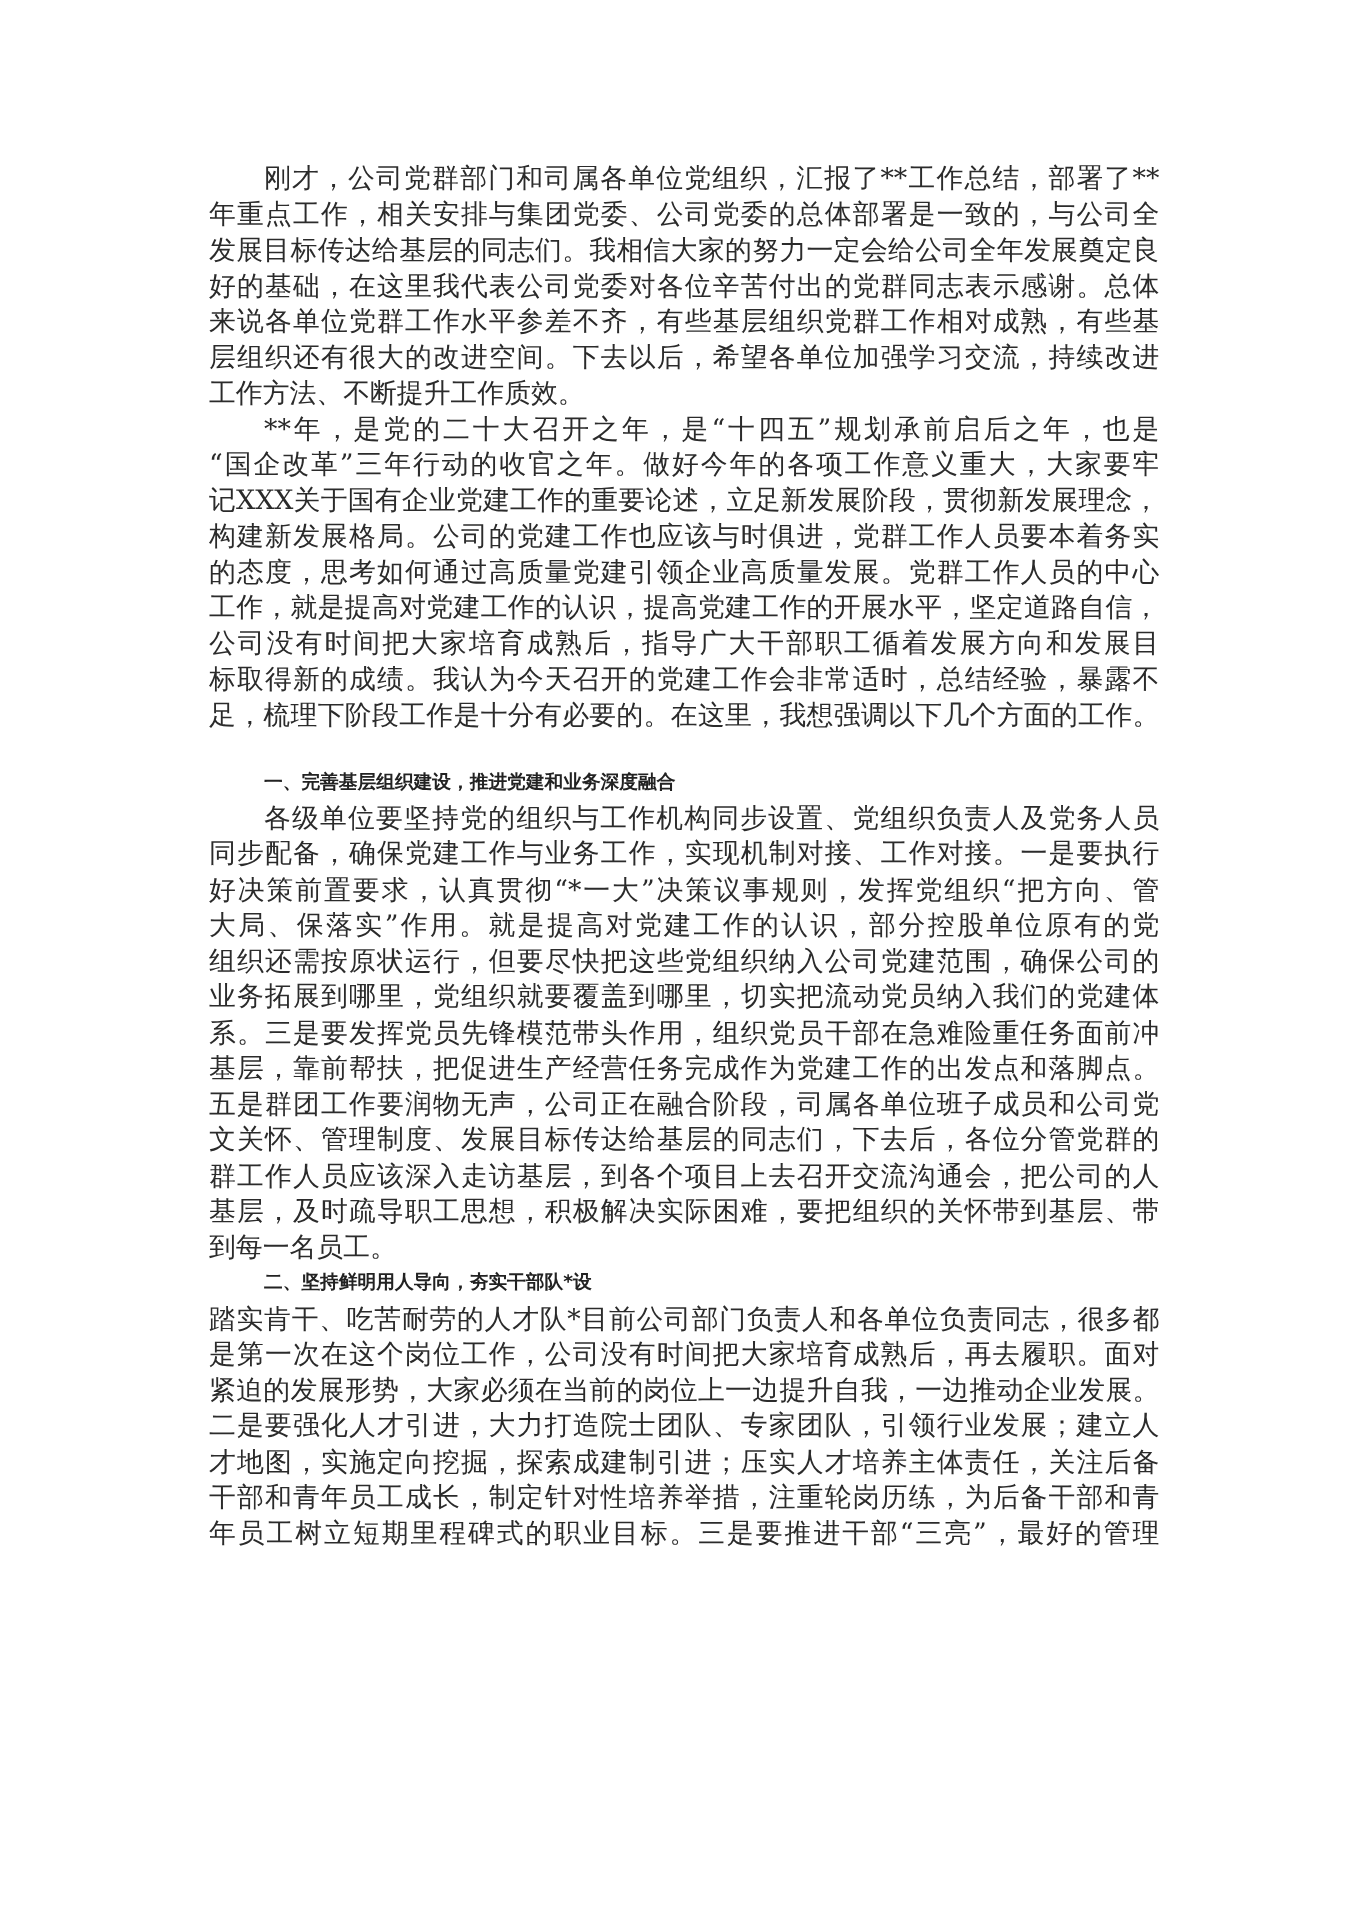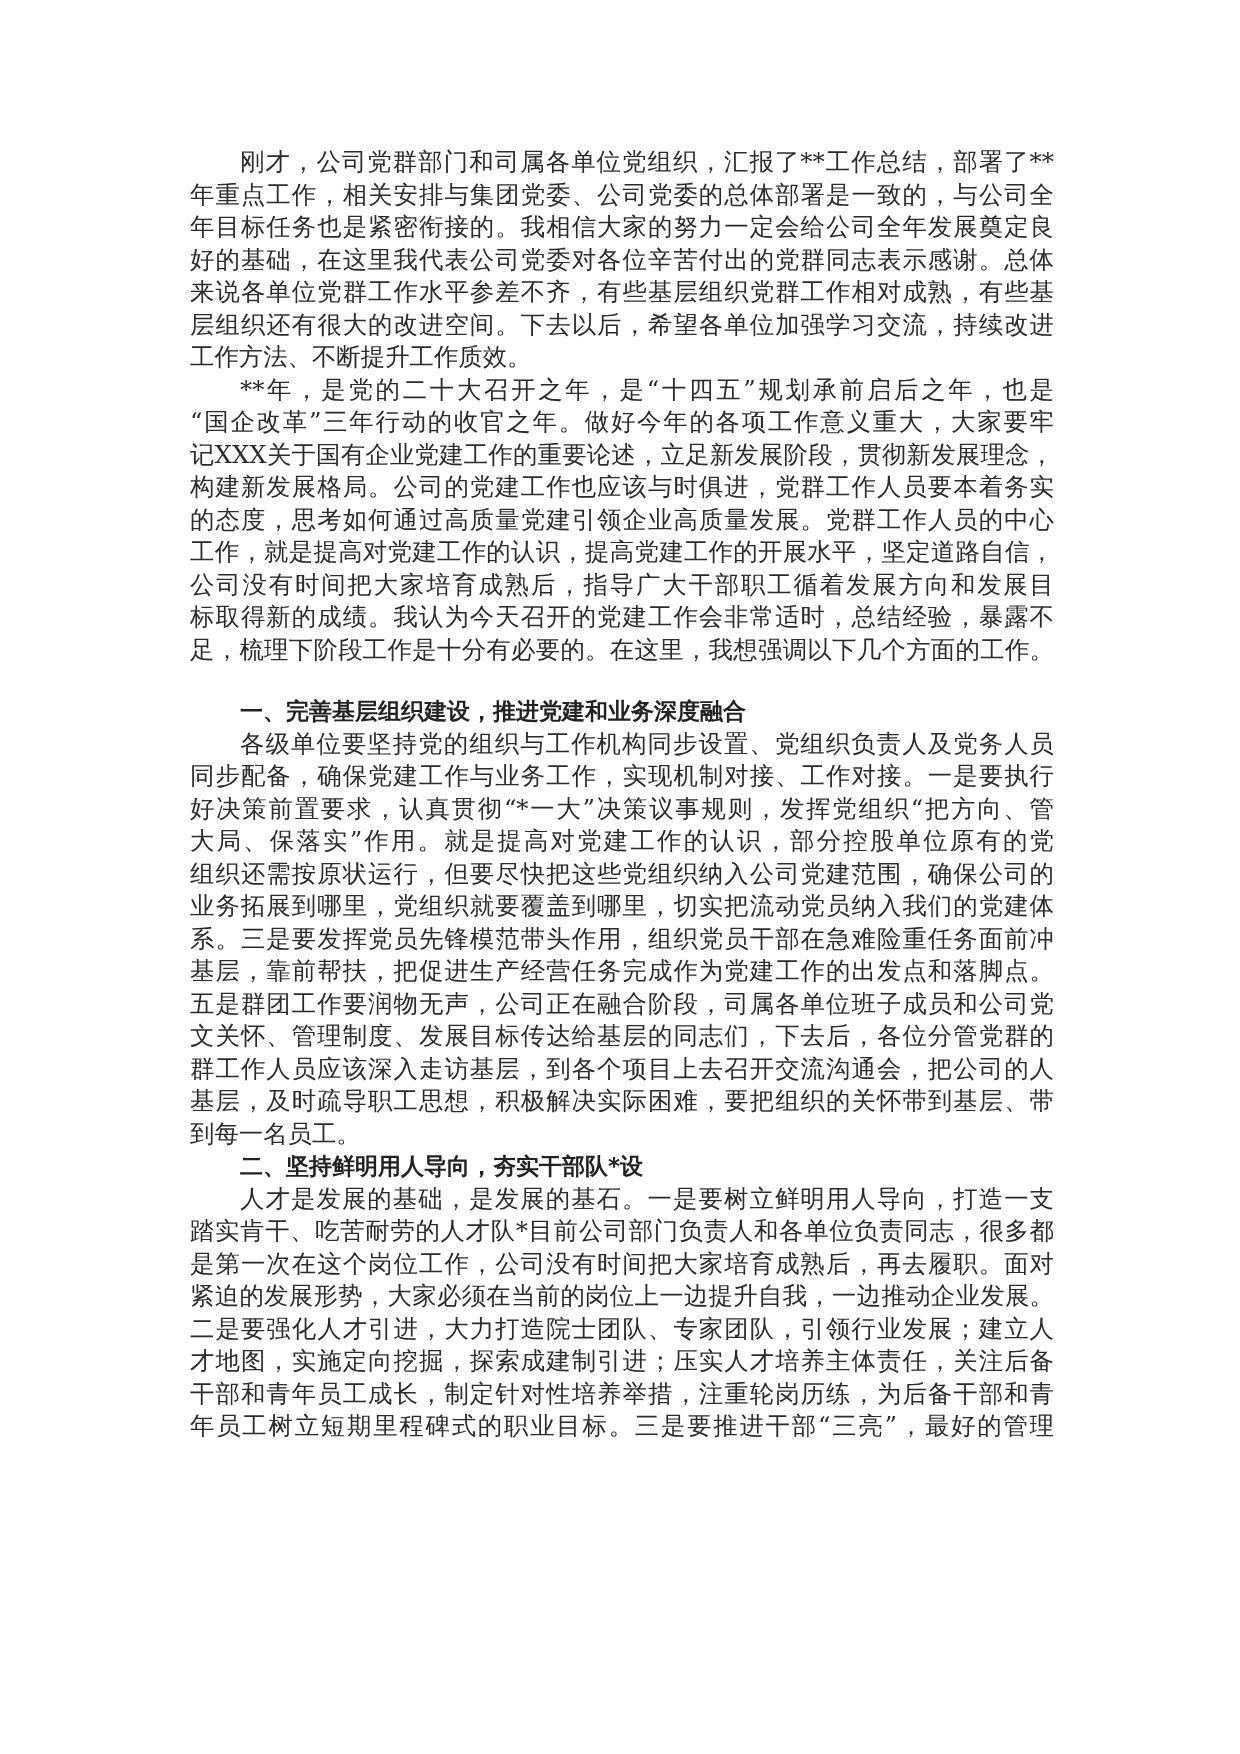--- a/index.html
+++ b/index.html
@@ -24,34 +24,34 @@
   }
   .line.last { text-align-last: left; }
   .line.indent { padding-left: 50px; }
   .gap { height: 29px; }
   .heading {
     display: block;
     height: 32.5px;
     padding-left: 50px;
     font-family: "DejaVu Sans", "Liberation Sans", sans-serif;
     font-weight: bold;
-    font-size: 23px;
+    font-size: 17px;
     color: #222222;
     white-space: nowrap;
   }
 </style>
 </head>
 <body>
 
 <div class="page">
 
   <div>
     <span class="line indent">刚才，公司党群部门和司属各单位党组织，汇报了**工作总结，部署了**</span>
     <span class="line">年重点工作，相关安排与集团党委、公司党委的总体部署是一致的，与公司全</span>
-    <span class="line">年目标任务也是紧密衔接的。我相信大家的努力一定会给公司全年发展奠定良</span>
+    <span class="line">发展目标传达给基层的同志们。我相信大家的努力一定会给公司全年发展奠定良</span>
     <span class="line">好的基础，在这里我代表公司党委对各位辛苦付出的党群同志表示感谢。总体</span>
     <span class="line">来说各单位党群工作水平参差不齐，有些基层组织党群工作相对成熟，有些基</span>
     <span class="line">层组织还有很大的改进空间。下去以后，希望各单位加强学习交流，持续改进</span>
     <span class="line last">工作方法、不断提升工作质效。</span>
   </div>
 
   <div>
     <span class="line indent">**年，是党的二十大召开之年，是“十四五”规划承前启后之年，也是</span>
     <span class="line">“国企改革”三年行动的收官之年。做好今年的各项工作意义重大，大家要牢</span>
     <span class="line">记XXX关于国有企业党建工作的重要论述，立足新发展阶段，贯彻新发展理念，</span>
@@ -79,21 +79,20 @@
     <span class="line">五是群团工作要润物无声，公司正在融合阶段，司属各单位班子成员和公司党</span>
     <span class="line">文关怀、管理制度、发展目标传达给基层的同志们，下去后，各位分管党群的</span>
     <span class="line">群工作人员应该深入走访基层，到各个项目上去召开交流沟通会，把公司的人</span>
     <span class="line">基层，及时疏导职工思想，积极解决实际困难，要把组织的关怀带到基层、带</span>
     <span class="line last">到每一名员工。</span>
   </div>
 
   <span class="heading">二、坚持鲜明用人导向，夯实干部队*设</span>
 
   <div>
-    <span class="line indent">人才是发展的基础，是发展的基石。一是要树立鲜明用人导向，打造一支</span>
     <span class="line">踏实肯干、吃苦耐劳的人才队*目前公司部门负责人和各单位负责同志，很多都</span>
     <span class="line">是第一次在这个岗位工作，公司没有时间把大家培育成熟后，再去履职。面对</span>
     <span class="line">紧迫的发展形势，大家必须在当前的岗位上一边提升自我，一边推动企业发展。</span>
     <span class="line">二是要强化人才引进，大力打造院士团队、专家团队，引领行业发展；建立人</span>
     <span class="line">才地图，实施定向挖掘，探索成建制引进；压实人才培养主体责任，关注后备</span>
     <span class="line">干部和青年员工成长，制定针对性培养举措，注重轮岗历练，为后备干部和青</span>
     <span class="line">年员工树立短期里程碑式的职业目标。三是要推进干部“三亮”，最好的管理</span>
   </div>
 
 </div>

